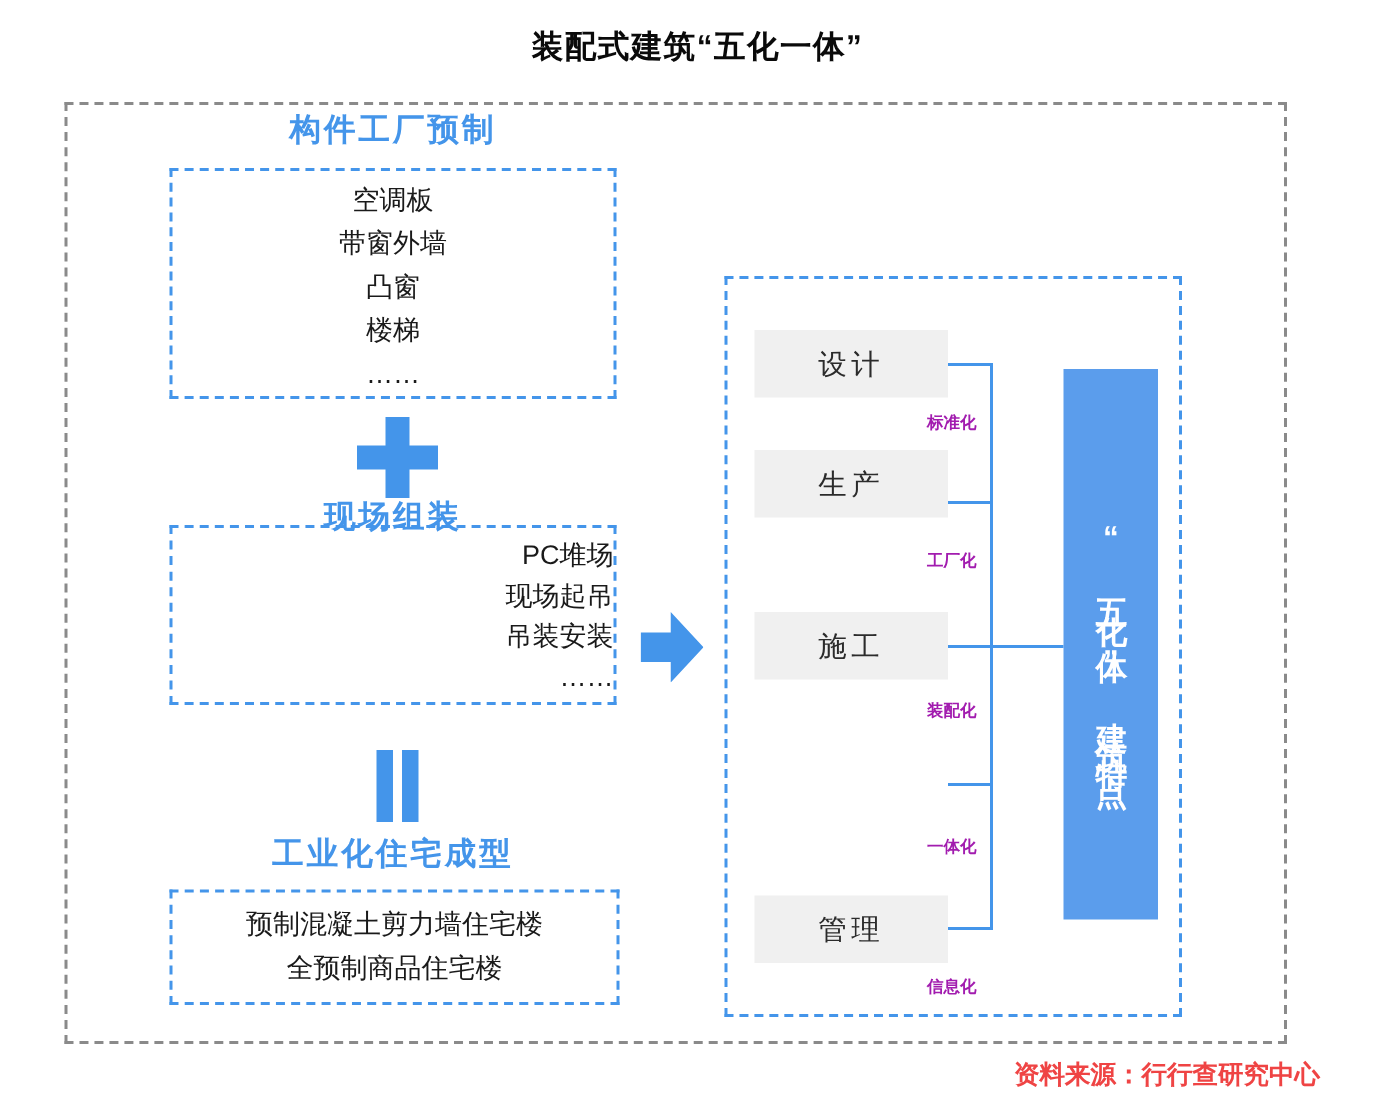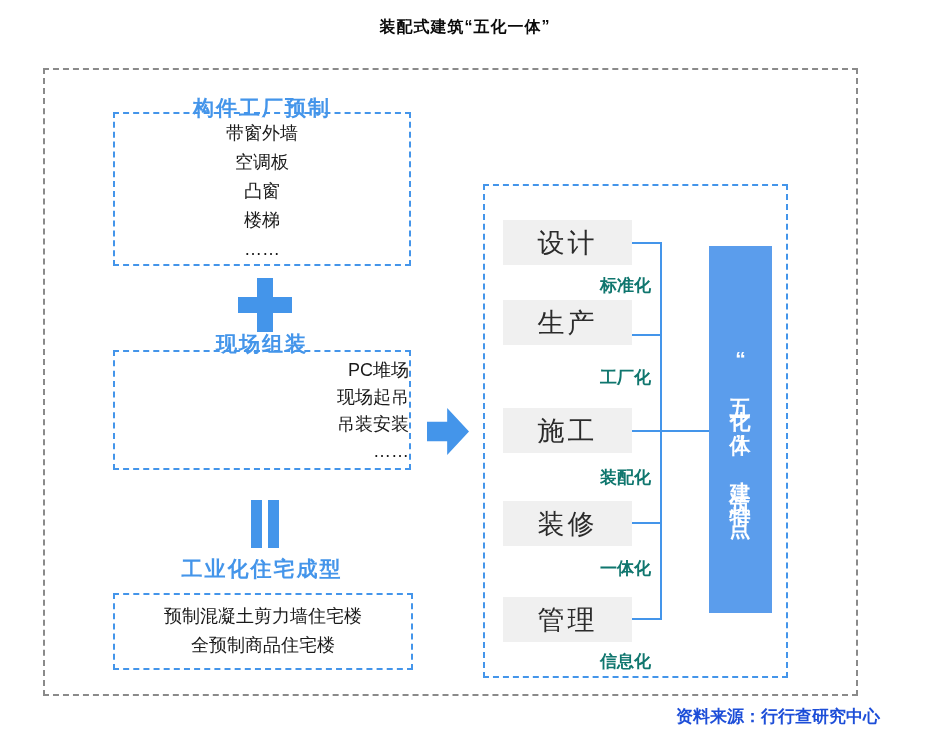--- a/index.html
+++ b/index.html
@@ -10,36 +10,36 @@
   }
   .canvas {
     position: relative;
     width: 930px; height: 740px;
     background: #ffffff;
     overflow: hidden;
   }
   .title {
     position: absolute; top: 17px; left: 0; width: 930px;
     text-align: center;
-    font-size: 16px; font-weight: bold; color: #0a0a0a;
+    font-size: 21px; font-weight: bold; color: #0a0a0a;
     letter-spacing: 1px;
   }
   .outer-frame {
     position: absolute; left: 43px; top: 68px;
     width: 815px; height: 628px;
     border: 2px dashed #8a8a8a;
   }
   
   .flow-header {
     position: absolute; left: 113px; width: 298px;
     text-align: center;
     font-size: 21px; font-weight: bold; color: #4495ea;
     letter-spacing: 2px;
   }
-  .h1 { top: 94px; }
+  .h1 { top: 72px; }
   .h2 { top: 330px; }
   .h3 { top: 555px; }
   .dash-box {
     position: absolute; left: 113px; width: 298px;
     border: 2px dashed #4495ea;
     text-align: center; color: #1a1a1a;
   }
   .b1 { top: 112px; height: 154px; padding-top: 5px; }
   .b1 .box-item { line-height: 29px; font-size: 18px; }
   .b2 { top: 350px; height: 120px; padding-top: 5px; text-align: right; }
@@ -79,28 +79,28 @@
   
   .right-frame {
     position: absolute; left: 483px; top: 184px;
     width: 305px; height: 494px;
     border: 2px dashed #4495ea;
   }
   .stage-box {
     position: absolute; left: 503px; width: 129px; height: 45px;
     background: #f0f0f0;
     display: flex; align-items: center; justify-content: center;
-    font-size: 27px; color: #2b2b2b; letter-spacing: 3px;
+    font-size: 19px; color: #2b2b2b; letter-spacing: 3px;
   }
   .st0 { top: 220px; } .st1 { top: 300px; } .st2 { top: 408px; text-align: right; }
   .st3 { top: 501px; } .st4 { top: 597px; }
   .mode-label {
     position: absolute; left: 503px; width: 148px;
     text-align: right;
-    font-size: 17px; font-weight: 600; color: #0f766e;
+    font-size: 11px; font-weight: 600; color: #a21caf;
   }
   .md0 { top: 274px; } .md1 { top: 366px; } .md2 { top: 466px; }
   .md3 { top: 557px; } .md4 { top: 650px; }
   .connector { position: absolute; background: #4495ea; }
   .stub { left: 632px; width: 30px; height: 2px; }
   .sb0 { top: 242px; } .sb1 { top: 334px; } .sb2 { top: 430px; }
   .sb3 { top: 522px; } .sb4 { top: 618px; }
   .vline { left: 660px; top: 242px; width: 2px; height: 378px; }
   .hline { left: 662px; top: 430px; width: 47px; height: 2px; }
   .result-box {
@@ -111,36 +111,36 @@
   }
   .result-text {
     writing-mode: vertical-rl;
     text-orientation: upright;
     font-size: 21px; font-weight: bold; color: #ffffff;
     letter-spacing: 12px;
     line-height: 63px;
   }
   .source {
     position: absolute; right: 50px; top: 705px;
-    font-size: 17px; font-weight: bold; color: #1d4ed8;
+    font-size: 17px; font-weight: bold; color: #ef4444;
   }
 </style>
 </head>
 <body>
 
 <div class="canvas">
 
   <div class="title">装配式建筑“五化一体”</div>
 
   <div class="outer-frame"></div>
 
   <div class="flow-header h1">构件工厂预制</div>
   <div class="dash-box b1">
+    <div class="box-item">空调板</div>
     <div class="box-item">带窗外墙</div>
-    <div class="box-item">空调板</div>
     <div class="box-item">凸窗</div>
     <div class="box-item">楼梯</div>
     <div class="box-item">……</div>
   </div>
 
   <div class="plus-icon"></div>
 
   <div class="flow-header h2">现场组装</div>
   <div class="dash-box b2">
     <div class="box-item">PC堆场</div>
@@ -157,21 +157,20 @@
     <div class="box-item">全预制商品住宅楼</div>
   </div>
 
   <div class="arrow-icon"></div>
 
   <div class="right-frame"></div>
 
   <div class="stage-box st0">设计</div>
   <div class="stage-box st1">生产</div>
   <div class="stage-box st2">施工</div>
-  <div class="stage-box st3">装修</div>
   <div class="stage-box st4">管理</div>
 
   <div class="mode-label md0">标准化</div>
   <div class="mode-label md1">工厂化</div>
   <div class="mode-label md2">装配化</div>
   <div class="mode-label md3">一体化</div>
   <div class="mode-label md4">信息化</div>
 
   <div class="connector stub sb0"></div>
   <div class="connector stub sb1"></div>

